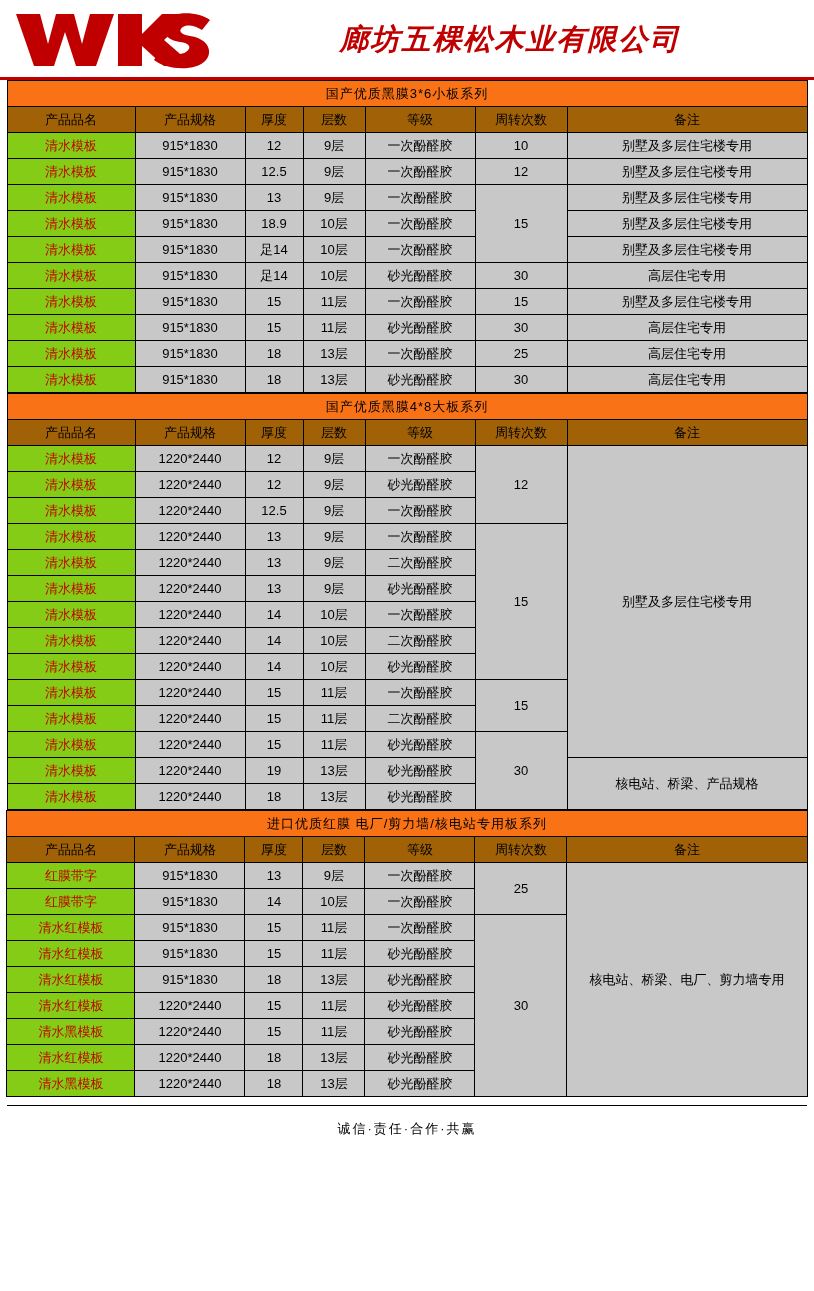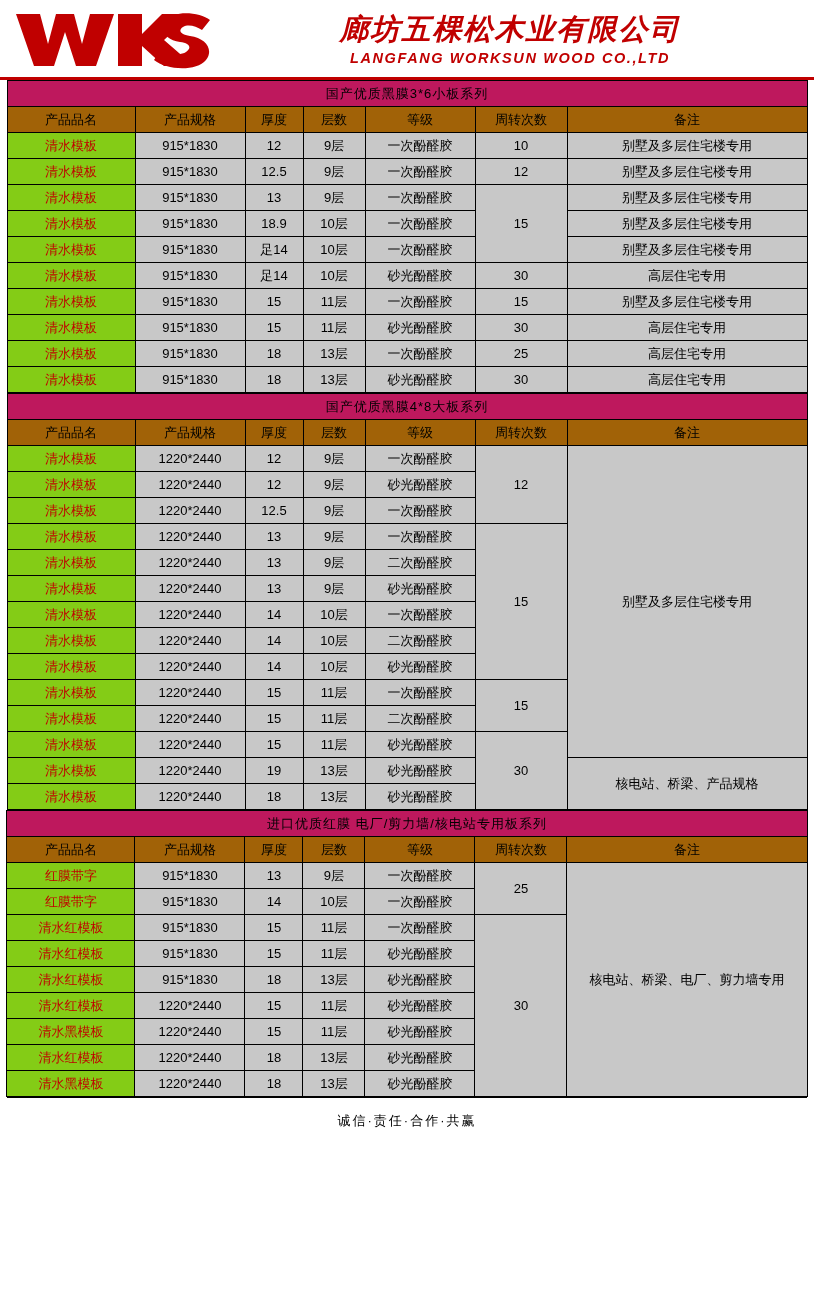--- a/index.html
+++ b/index.html
@@ -68,21 +68,21 @@
   table.sheet td, table.sheet th {
     border: 1px solid #000;
     font-size: 13px;
     text-align: center;
     vertical-align: middle;
     padding: 2px 3px;
     height: 26px;
     font-weight: normal;
   }
   .section-title td {
-    background: #be185d;
+    background: #f97316;
     font-size: 15px;
     font-weight: bold;
     height: 30px;
     letter-spacing: 1px;
     margin-top: 16px;
   }
   .col-head td {
     background: #a16207;
     font-weight: bold;
     font-size: 13px;
@@ -108,21 +108,21 @@
     text-align: center;
     font-weight: bold;
     font-size: 14px;
     line-height: 1.5;
   }
   .footer {
     text-align: center;
     font-size: 13px;
     padding: 14px 0 10px 0;
     border-top: 1px solid #000;
-    margin-top: 0;
+    margin-top: 8px;
     letter-spacing: 2px;
   }
   .footer-wrap { width: 800px; margin: 0 auto; }
 </style>
 </head>
 <body>
 
 <div class="page">
 
   <div class="header">
@@ -133,21 +133,20 @@
           <polygon points="2,4 26,4 34,34 42,4 60,4 68,34 76,4 100,4 82,56 62,56 51,22 40,56 20,56"></polygon>
 
           <polygon points="104,4 128,4 128,24 148,4 178,4 150,30 180,56 150,56 128,36 128,56 104,56"></polygon>
 
           <path d="M196,10 C186,2 160,0 152,10 C144,20 152,30 166,32 C176,33 178,38 172,42 C166,46 154,44 148,38 L140,50 C152,60 182,62 192,50 C200,40 192,28 176,26 C166,25 164,20 169,17 C174,14 182,16 188,20 Z"></path>
         </g>
       </svg>
     </div>
     <div class="company">
       <div class="company-cn">廊坊五棵松木业有限公司</div>
-      <div class="company-en">LANGFANG WORKSUN WOOD CO.,LTD</div>
     </div>
   </div>
 
   <div id="tables-root">
       <table class="sheet">
         <colgroup>
           <col style="width: 128px;">
           <col style="width: 110px;">
           <col style="width: 58px;">
           <col style="width: 62px;">

